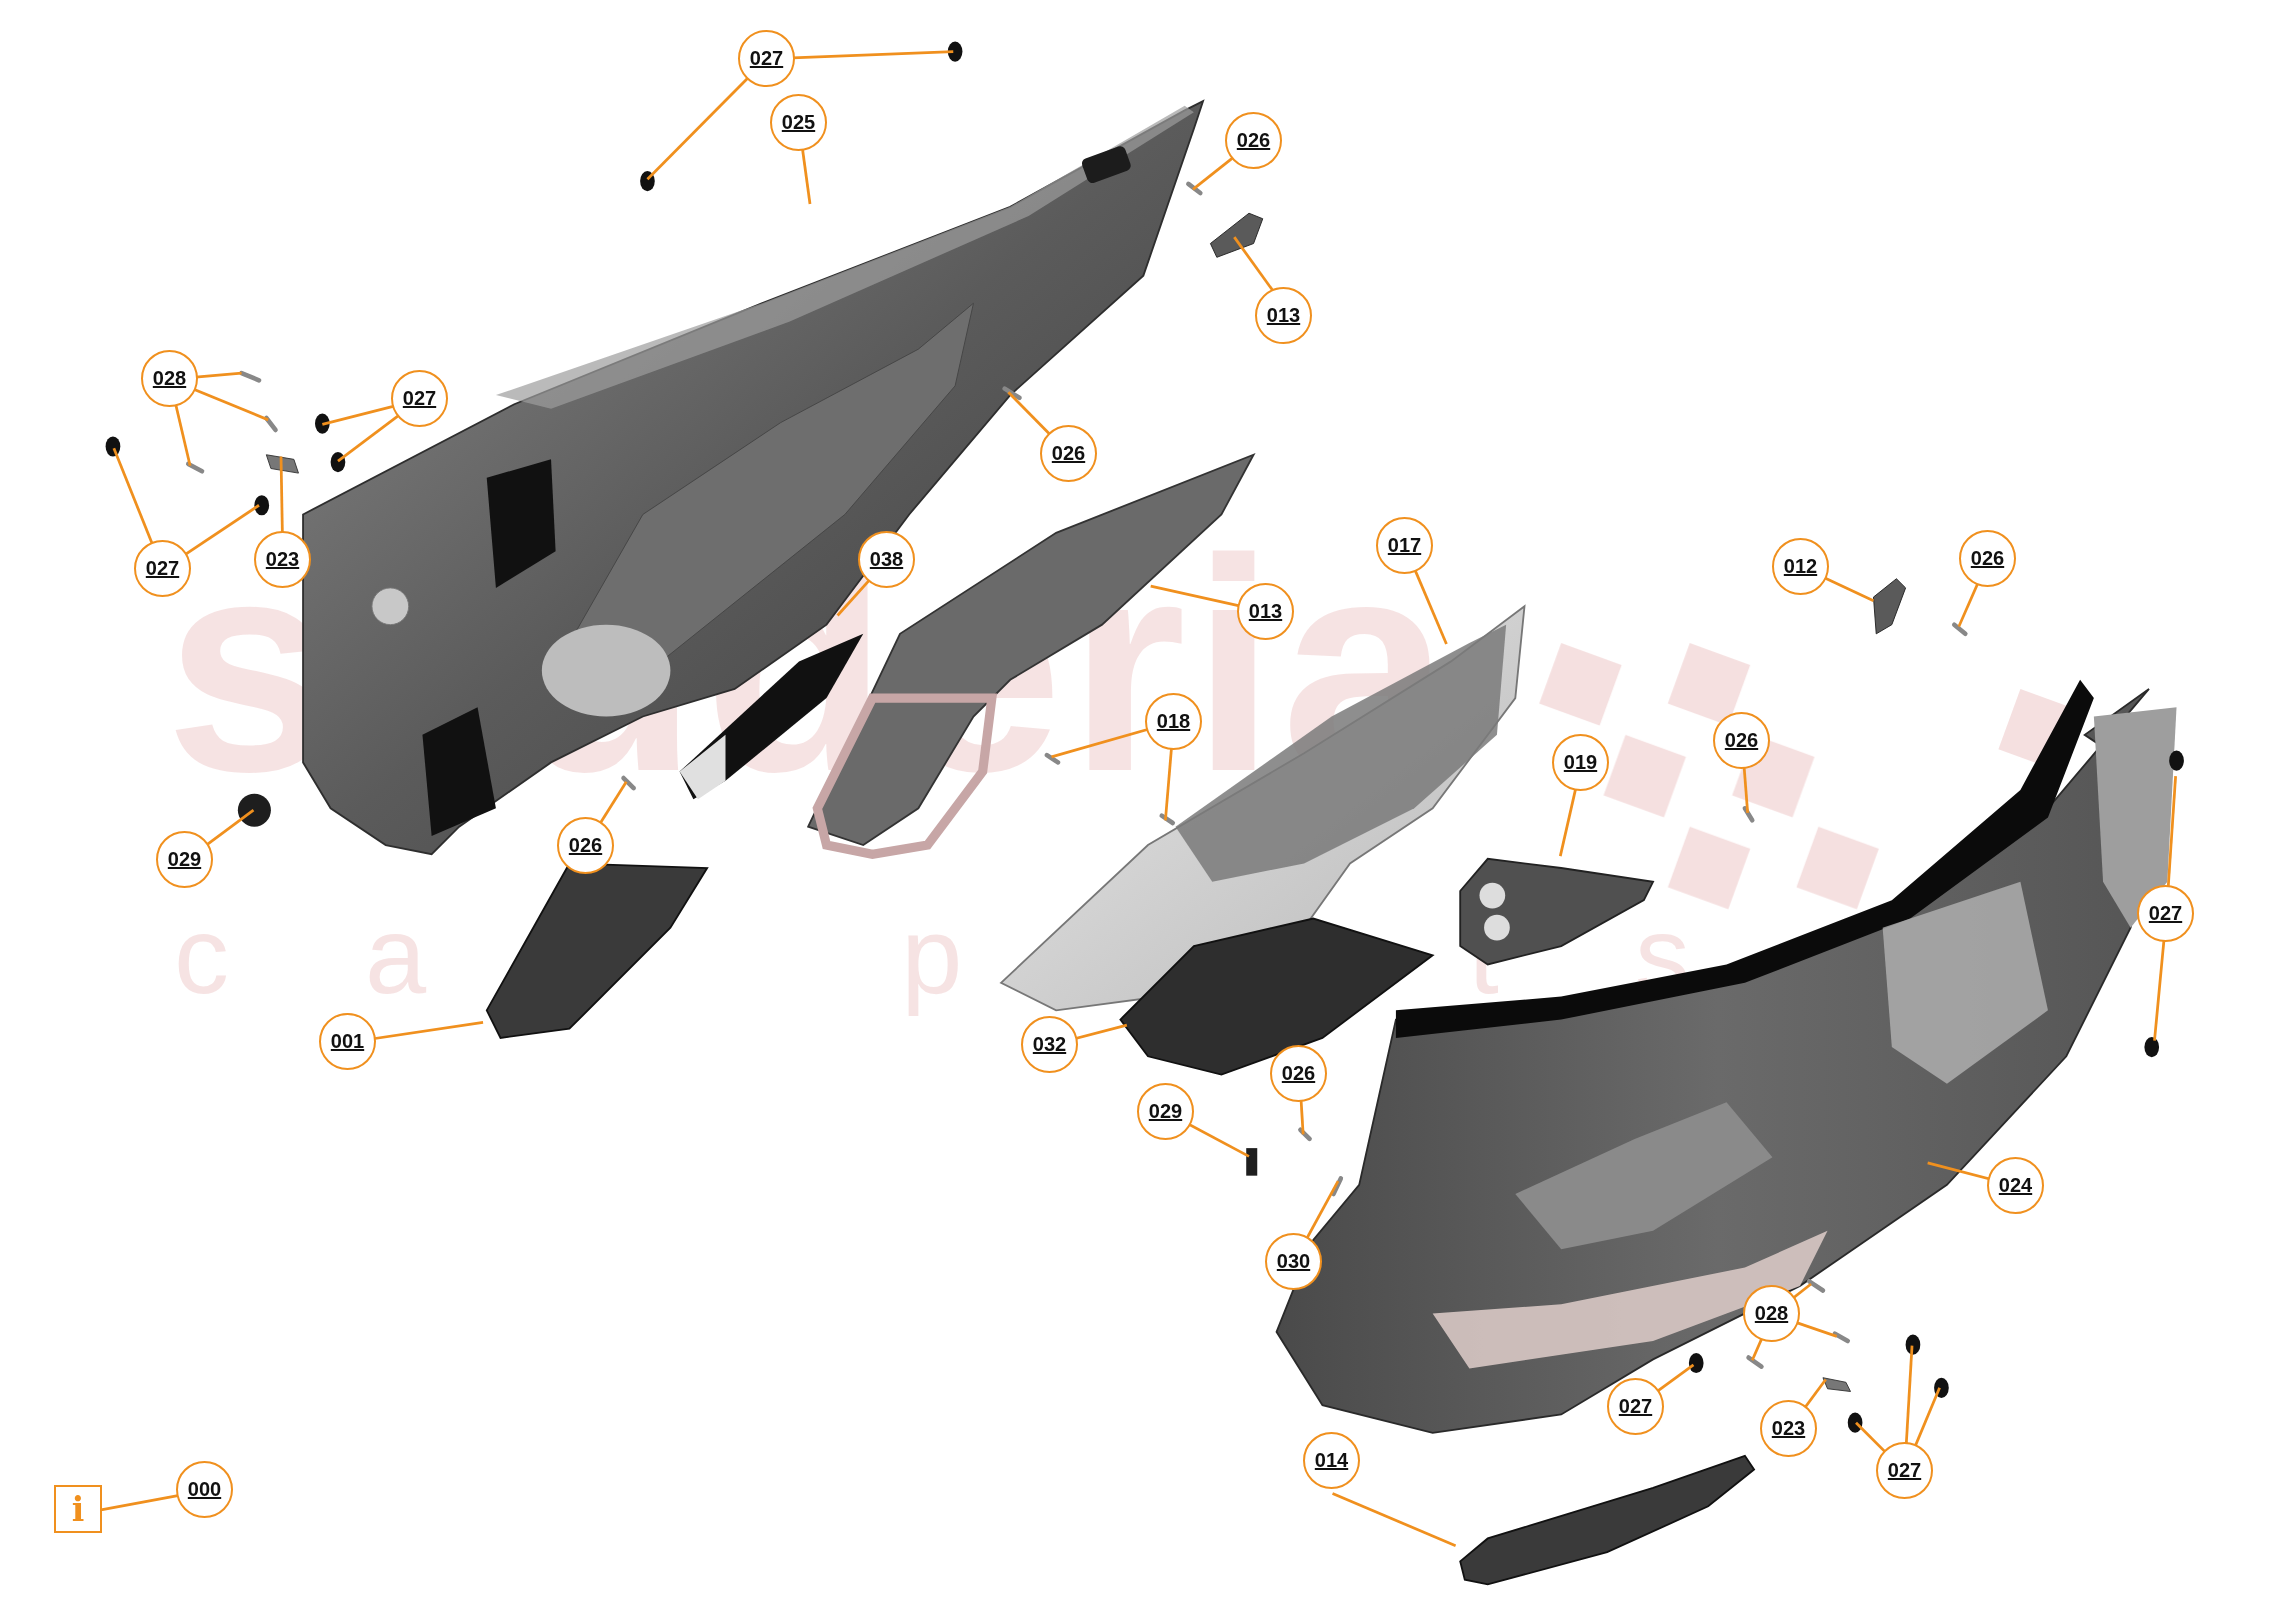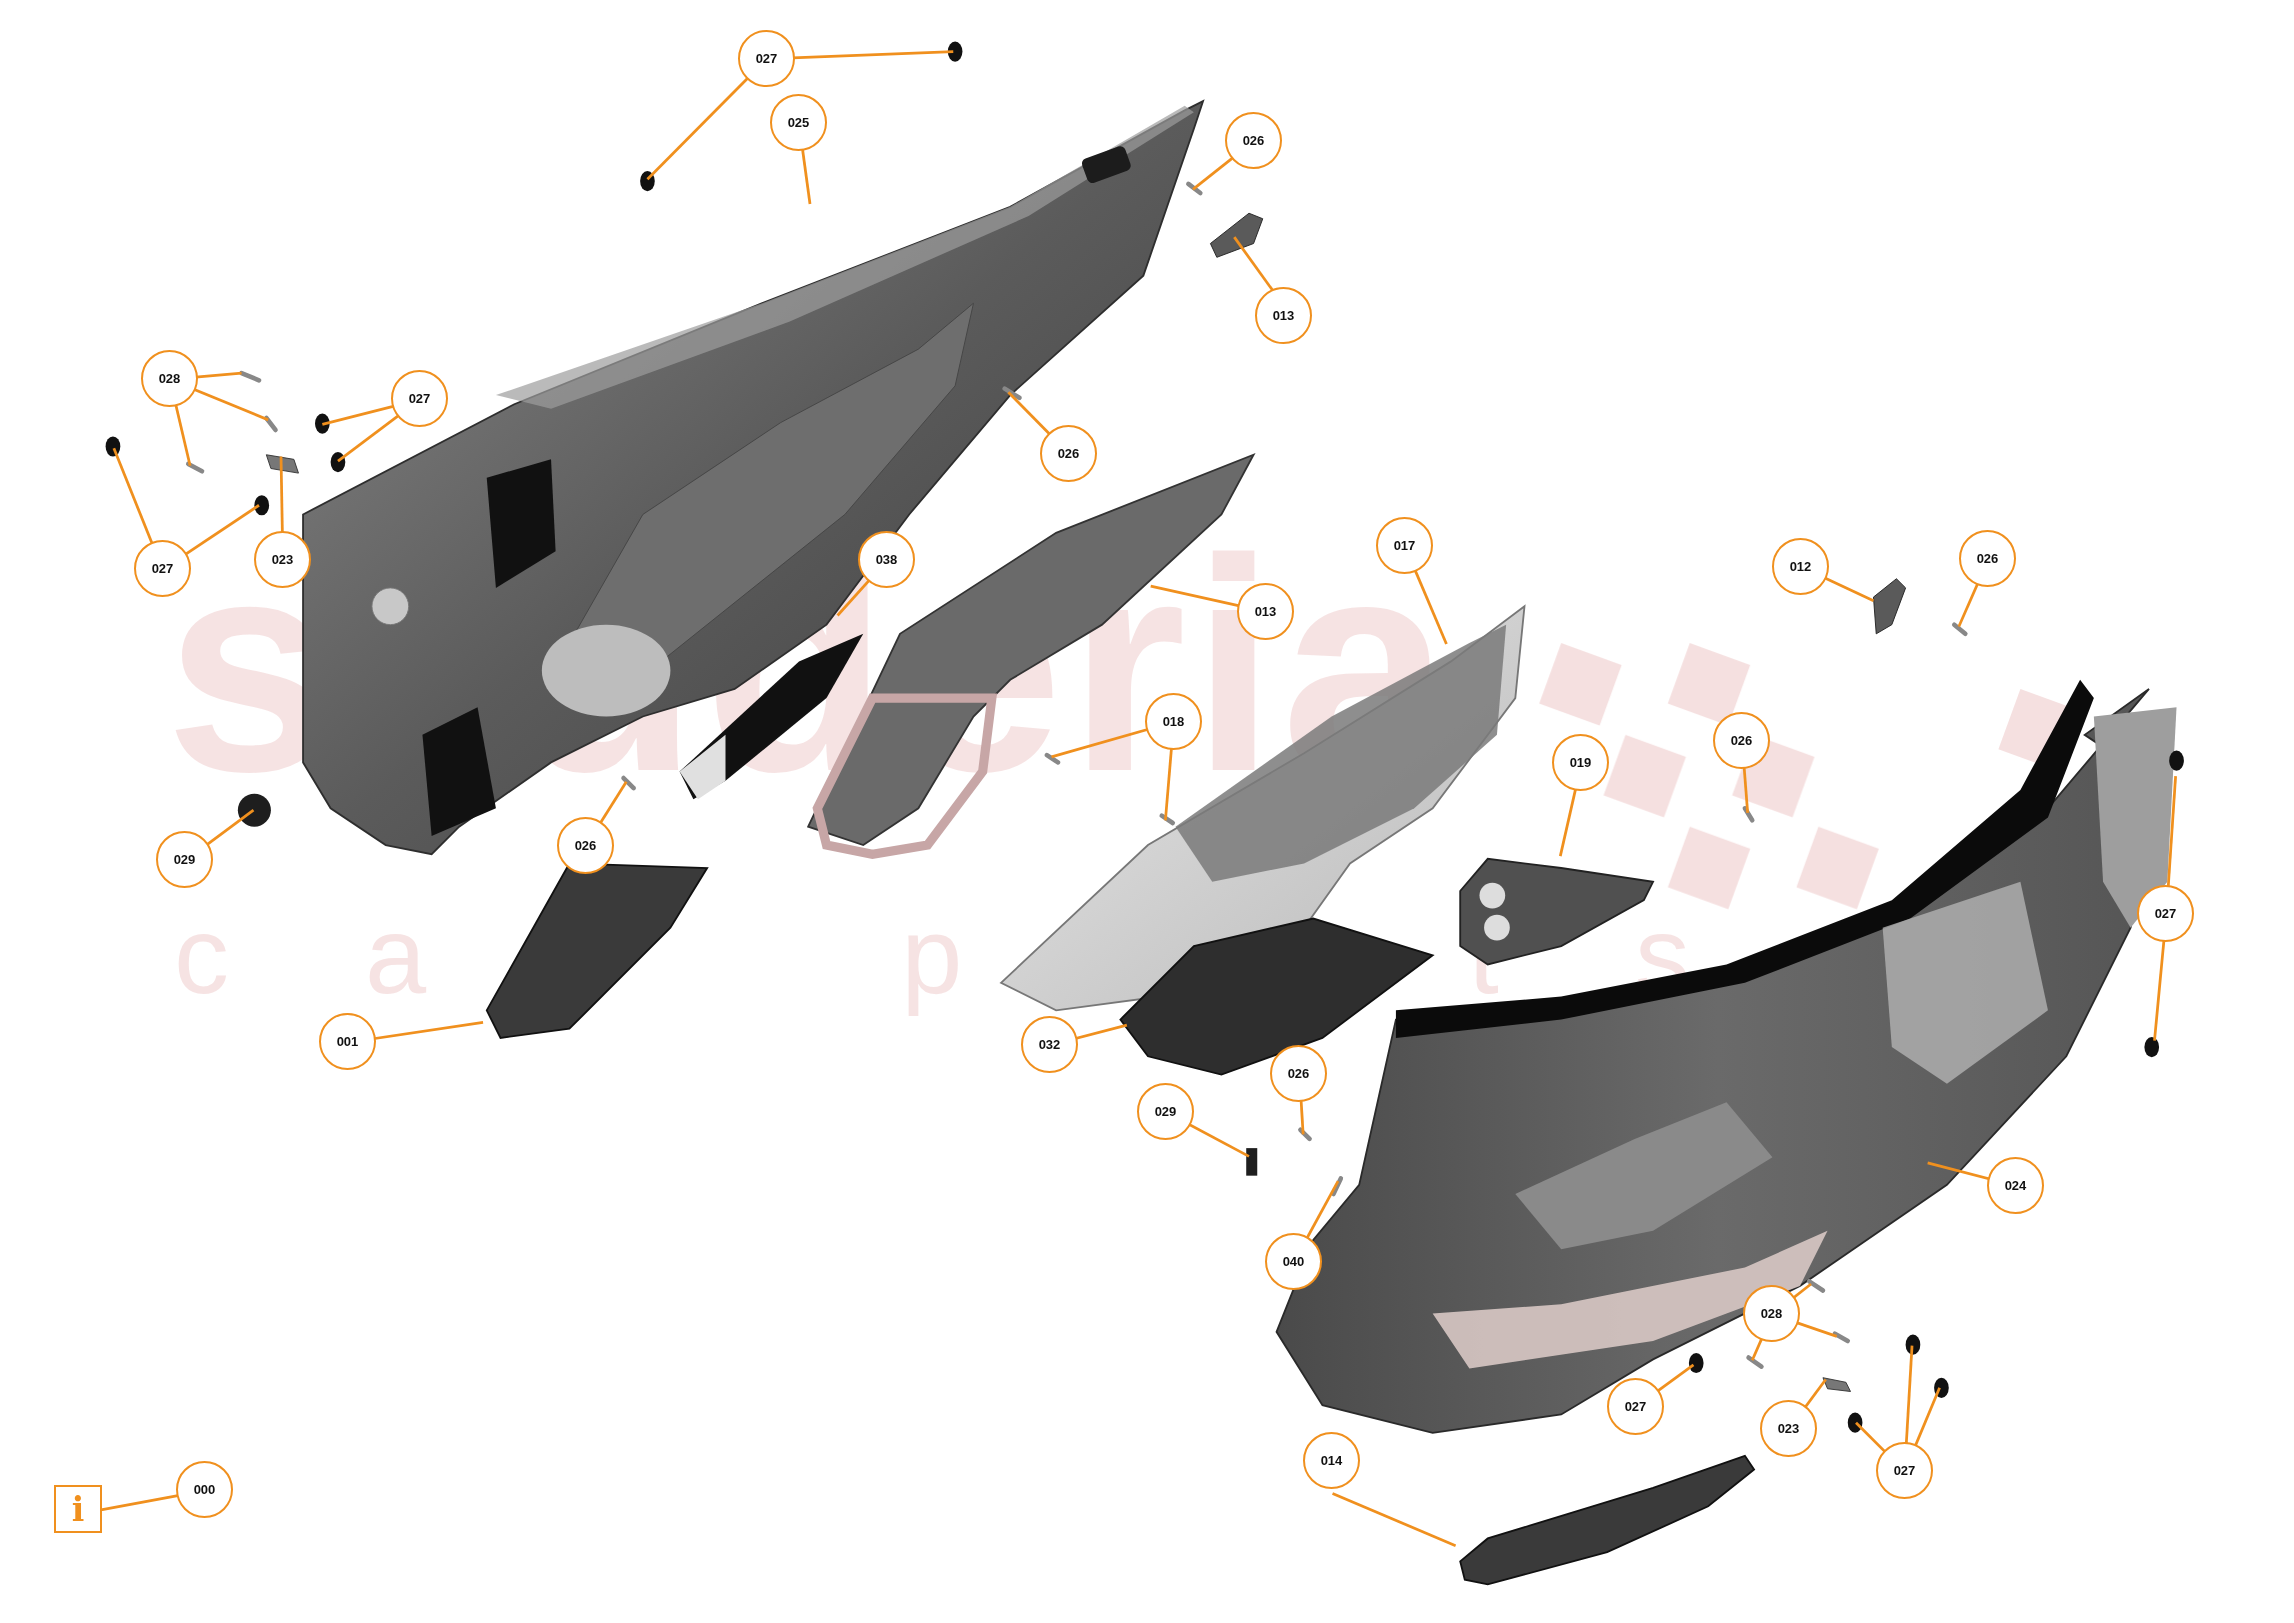--- a/index.html
+++ b/index.html
@@ -1,21 +1,21 @@
 <!DOCTYPE html>
 <html style="font-size:14.7px"><head>
 <meta charset="utf-8">
 <style>
   html,body{margin:0;padding:0;background:#ffffff;}
   #stage{position:relative;width:2295px;height:1624px;overflow:hidden;background:#ffffff;font-family:"Liberation Sans",sans-serif;}
   #art,#leaders{position:absolute;left:0;top:0;width:2295px;height:1624px;}
   .wm-text{position:absolute;font-family:"Liberation Sans",sans-serif;color:rgba(200,80,80,0.16);pointer-events:none;}
   #wm-main{left:165px;top:514px;font-size:303px;font-weight:700;letter-spacing:5.5px;line-height:1;}
   #wm-sub{left:174px;top:900px;font-size:110px;letter-spacing:136px;line-height:1;}
-  .callout{position:absolute;width:53px;height:53px;margin-left:-29px;margin-top:-29px;border:2.8px solid #F0901E;border-radius:50%;background:#ffffff;display:flex;align-items:center;justify-content:center;font-family:"Liberation Sans",sans-serif;font-weight:700;font-size:13px;color:#111111;cursor:pointer;box-sizing:content-box;}
+  .callout{position:absolute;width:53px;height:53px;margin-left:-29px;margin-top:-29px;border:2.8px solid #F0901E;border-radius:50%;background:#ffffff;display:flex;align-items:center;justify-content:center;font-family:"Liberation Sans",sans-serif;font-weight:700;font-size:20px;color:#111111;cursor:pointer;box-sizing:content-box;text-decoration:underline;}
   .info-box{position:absolute;width:44px;height:44px;border:2.8px solid #F0901E;background:#ffffff;display:flex;align-items:center;justify-content:center;color:#F0901E;font-family:"DejaVu Serif",serif;font-weight:700;font-size:33px;cursor:pointer;}
 </style>
 </head>
 <body>
 
 <div id="stage">
 
   <div id="wm-main" class="wm-text">scuderia</div>
   <div id="wm-sub" class="wm-text">car parts</div>
 
@@ -199,21 +199,21 @@
       <div class="callout" style="left: 1742px; top: 741px;">026</div>
       <div class="callout" style="left: 1581px; top: 763px;">019</div>
       <div class="callout" style="left: 185px; top: 860px;">029</div>
       <div class="callout" style="left: 586px; top: 846px;">026</div>
       <div class="callout" style="left: 2166px; top: 914px;">027</div>
       <div class="callout" style="left: 348px; top: 1042px;">001</div>
       <div class="callout" style="left: 1050px; top: 1045px;">032</div>
       <div class="callout" style="left: 1299px; top: 1074px;">026</div>
       <div class="callout" style="left: 1166px; top: 1112px;">029</div>
       <div class="callout" style="left: 2016px; top: 1186px;">024</div>
-      <div class="callout" style="left: 1294px; top: 1262px;">040</div>
+      <div class="callout" style="left: 1294px; top: 1262px;">030</div>
       <div class="callout" style="left: 1772px; top: 1314px;">028</div>
       <div class="callout" style="left: 1636px; top: 1407px;">027</div>
       <div class="callout" style="left: 1789px; top: 1429px;">023</div>
       <div class="callout" style="left: 1905px; top: 1471px;">027</div>
       <div class="callout" style="left: 1332px; top: 1461px;">014</div>
       <div class="callout" style="left: 205px; top: 1490px;">000</div>
     </div>
 
   <div id="info-box" class="info-box" style="left: 54px; top: 1485px;">i</div>
 </div>

